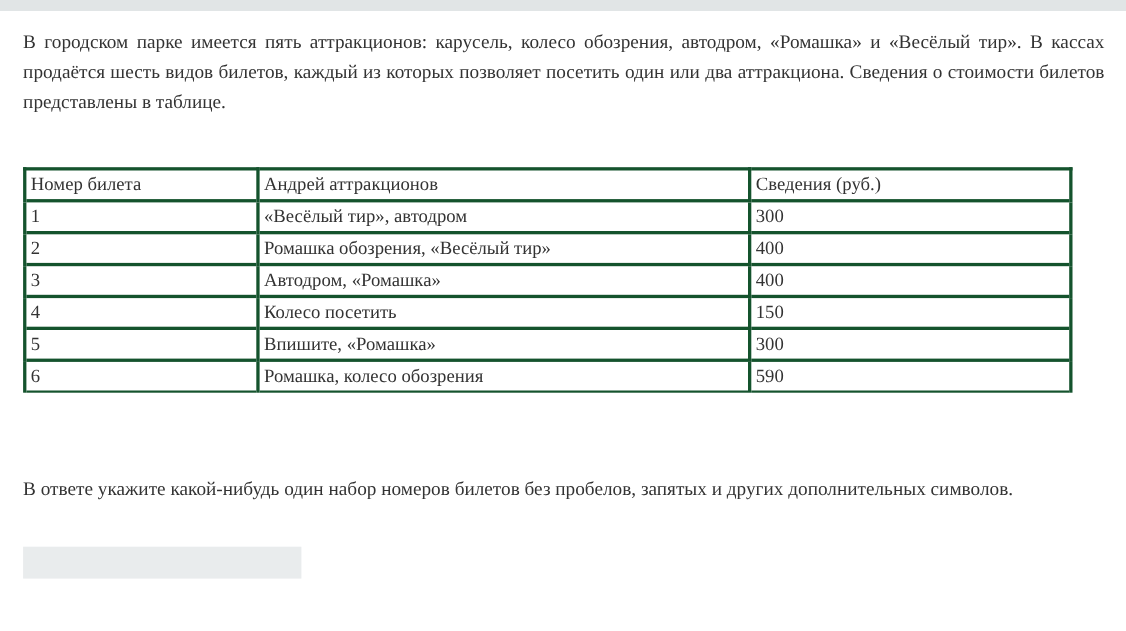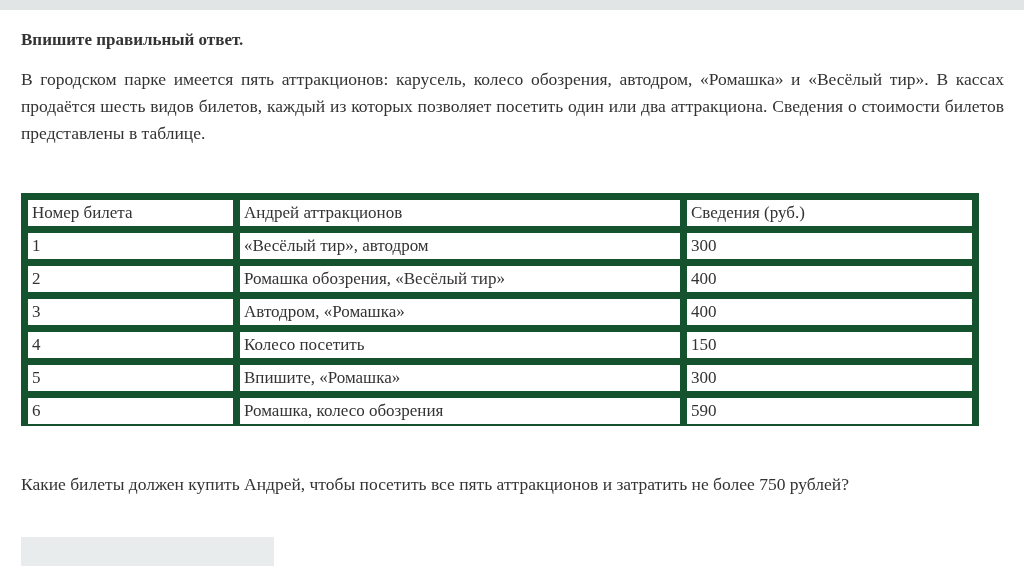--- a/index.html
+++ b/index.html
@@ -34,21 +34,21 @@
     width: 983px;
     font-family: Liberation Serif, serif;
   }
   table.tickets {
     margin-top: 46px;
     border-collapse: collapse;
     width: 951px;
     table-layout: fixed;
   }
   table.tickets td, table.tickets th {
-    border: 7px solid #14532d;
+    border: 3px solid #14532d;
     font-size: 17px;
     font-weight: normal;
     text-align: left;
     padding: 2px 3px 2px 4px;
     height: 22px;
     vertical-align: middle;
     white-space: nowrap;
     overflow: hidden;
   }
   table.tickets {
@@ -85,21 +85,20 @@
     padding: 0 6px;
   }
 </style>
 </head>
 <body>
 
 <div class="topbar"></div>
 
 <div class="content">
 
-  <p class="title">Впишите правильный ответ.</p>
 
   <p class="intro">В городском парке имеется пять аттракционов: карусель, колесо обозрения, автодром, «Ромашка» и «Весёлый тир». В кассах продаётся шесть видов билетов, каждый из которых позволяет посетить один или два аттракциона. Сведения о стоимости билетов представлены в таблице.</p>
 
   <table class="tickets">
     <colgroup>
       <col class="col-num">
       <col class="col-set">
       <col class="col-price">
     </colgroup>
     <tbody>
@@ -135,20 +134,21 @@
     </tr>
     <tr>
       <td>6</td>
       <td>Ромашка, колесо обозрения</td>
       <td>590</td>
     </tr>
   </tbody>
     </table>
 
   <p class="question">
-    <span>Какие билеты должен купить Андрей, чтобы посетить все пять аттракционов и затратить не более 750 рублей?</span><br>
+    <br>
+    <span>В ответе укажите какой-нибудь один набор номеров билетов без пробелов, запятых и других дополнительных символов.</span>
   </p>
 
   <div class="answer-wrap">
     <input class="answer" type="text" placeholder="" style="">
   </div>
 
 </div>
 
 </body></html>

